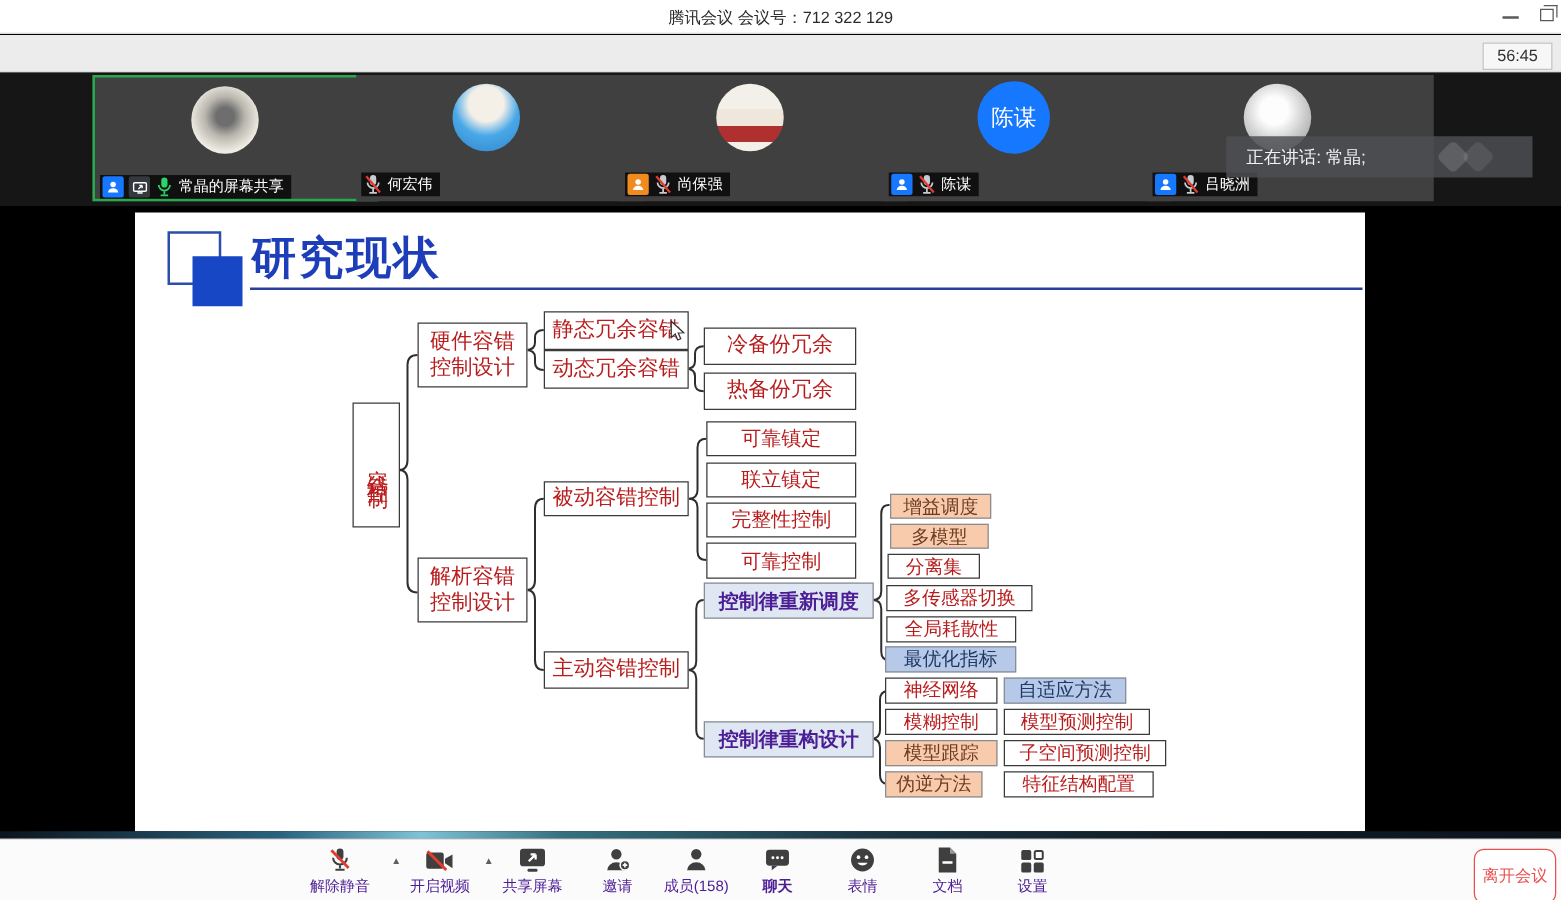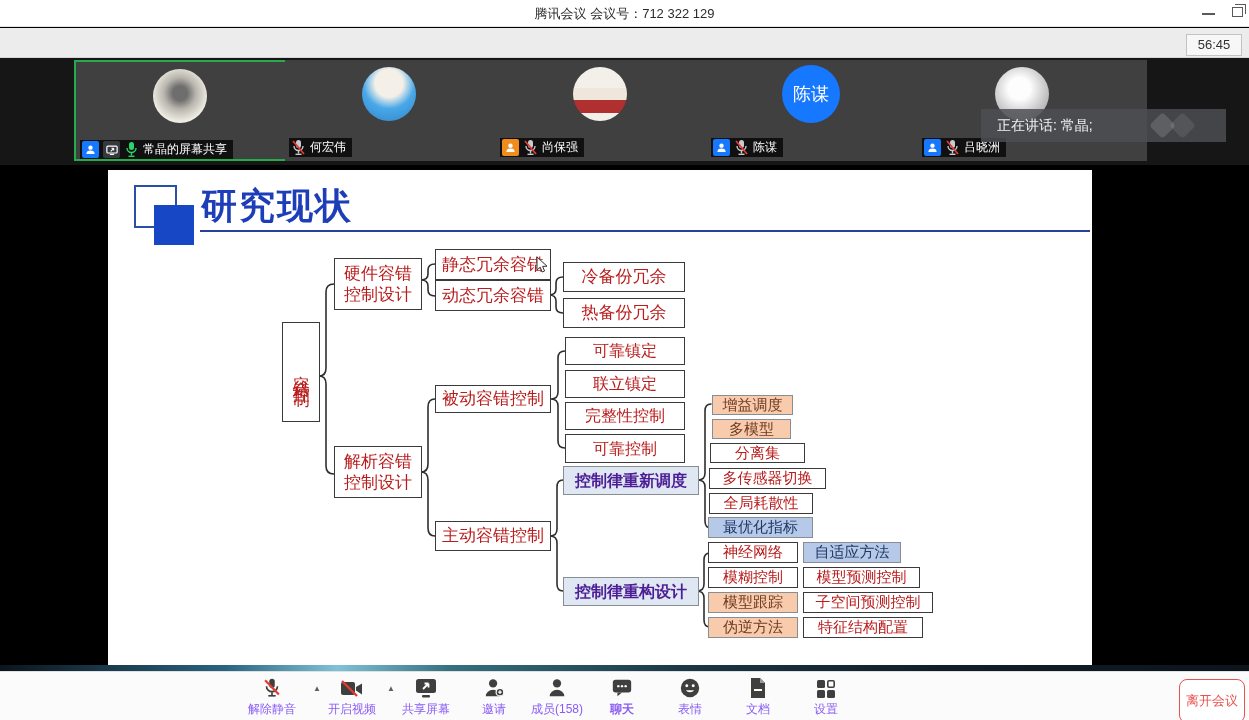--- a/index.html
+++ b/index.html
@@ -72,21 +72,21 @@
 
   
   .bgrad { position:absolute; left:0; top:665px; width:1249px; height:6px;
            background:linear-gradient(90deg,#0c141c 0%,#29637f 18%,#7fc2d6 27%,#35707f 36%,#1b3644 55%,#111e28 75%,#0c141c 100%); }
 
   
   .toolbar { position:absolute; left:0; top:671px; width:1249px; height:49px; background:#fbfbfb; border-top:1px solid #e0e0e0; }
   .titem { position:absolute; top:5px; width:84px; margin-left:-42px; display:flex; flex-direction:column;
            align-items:center; gap:2px; cursor:pointer; }
   .titem .ticon { height:22px; display:flex; align-items:flex-end; }
-  .titem .tlabel { font-size:12px; color:#8b5cf6; white-space:nowrap; }
+  .titem .tlabel { font-size:12px; color:#4c1d95; white-space:nowrap; }
   .caret { position:absolute; top:12px; font-size:8px; color:#5f5f5f; cursor:pointer; }
   .leavebtn { position:absolute; right:4px; top:7px; width:66px; height:44px; background:#fff;
               border:1px solid #e8514d; border-radius:8px; color:#e8514d; font-size:13px;
               display:flex; align-items:center; justify-content:center; cursor:pointer; }
 </style>
 </head>
 <body>
 
 <div class="page">
 
@@ -256,32 +256,32 @@
       <div class="node n-md" style="left:457px; top:167px; width:120px; height:28px;">可靠镇定</div>
       <div class="node n-md" style="left:457px; top:200px; width:120px; height:28px;">联立镇定</div>
       <div class="node n-md" style="left:457px; top:232px; width:120px; height:28px;">完整性控制</div>
       <div class="node n-md" style="left:457px; top:264px; width:120px; height:29px;">可靠控制</div>
 
       <div class="node n-md fill bblue" style="left:455px; top:296px; width:136px; height:29px;">控制律重新调度</div>
       <div class="node n-md fill bblue" style="left:455px; top:407px; width:136px; height:29px;">控制律重构设计</div>
 
       <div class="node n-sm fill peach" style="left:604px; top:225px; width:81px; height:20px;">增益调度</div>
       <div class="node n-sm fill peach" style="left:604px; top:249px; width:79px; height:20px;">多模型</div>
-      <div class="node n-sm" style="left:602px; top:273px; width:95px; height:20px;">分离集</div>
+      <div class="node n-sm" style="left:602px; top:273px; width:74px; height:20px;">分离集</div>
       <div class="node n-sm" style="left:601px; top:298px; width:117px; height:21px;">多传感器切换</div>
       <div class="node n-sm" style="left:601px; top:323px; width:104px; height:21px;">全局耗散性</div>
       <div class="node n-sm fill lblue" style="left:600px; top:347px; width:105px; height:21px;">最优化指标</div>
 
       <div class="node n-sm" style="left:600px; top:372px; width:90px; height:21px;">神经网络</div>
       <div class="node n-sm fill lblue" style="left:695px; top:372px; width:98px; height:21px;">自适应方法</div>
       <div class="node n-sm" style="left:600px; top:397px; width:90px; height:21px;">模糊控制</div>
       <div class="node n-sm" style="left:695px; top:397px; width:117px; height:21px;">模型预测控制</div>
       <div class="node n-sm fill peach" style="left:600px; top:422px; width:90px; height:21px;">模型跟踪</div>
       <div class="node n-sm" style="left:695px; top:422px; width:130px; height:21px;">子空间预测控制</div>
-      <div class="node n-sm fill peach" style="left:600px; top:447px; width:90px; height:21px;">伪逆方法</div>
+      <div class="node n-sm fill peach" style="left:600px; top:447px; width:78px; height:21px;">伪逆方法</div>
       <div class="node n-sm" style="left:695px; top:447px; width:120px; height:21px;">特征结构配置</div>
 
       <svg class="cursor" width="14" height="18" viewBox="0 0 14 18">
         <path d="M1,1 L1,14 L4.2,11.2 L6.2,16 L8.6,15 L6.6,10.4 L11,10.2 Z" fill="#fff" stroke="#333" stroke-width="1"></path>
       </svg>
     </div>
   </div>
 
   <div class="bgrad"></div>
 

